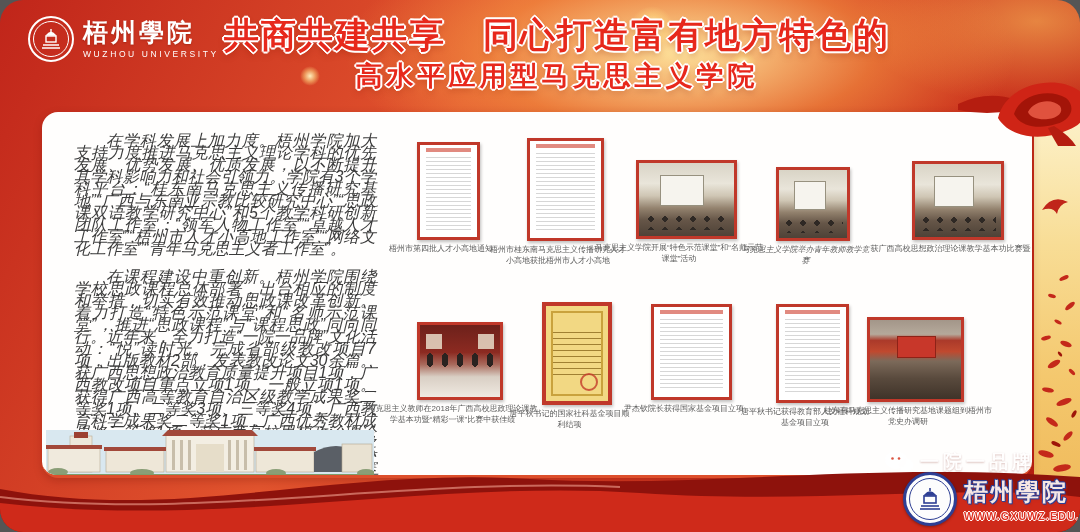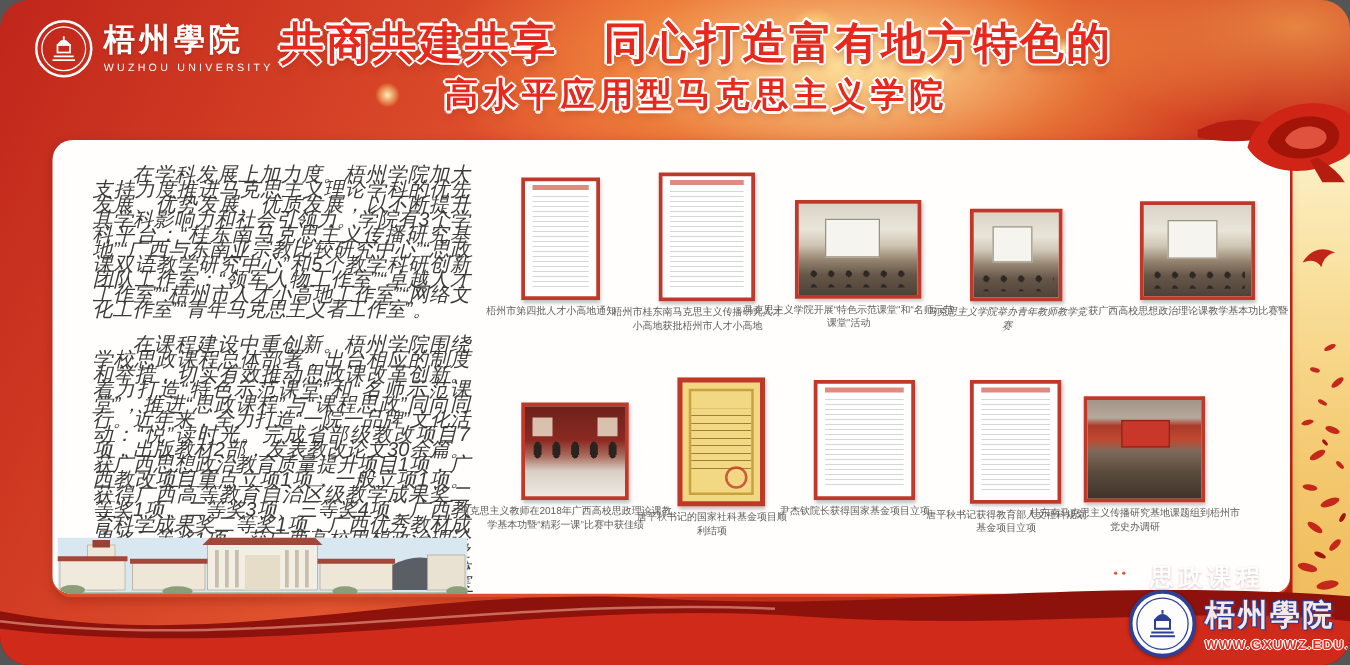--- a/index.html
+++ b/index.html
@@ -245,21 +245,21 @@
     <path d="M0 50 C200 74 400 30 620 40" stroke="#f2a392" stroke-width="2" fill="none" opacity="0.6"></path>
   </svg>
 
   <div class="watermark">
     <svg width="30" height="24" viewBox="0 0 30 24">
       <ellipse cx="12" cy="10" rx="11" ry="9" fill="#fff" opacity="0.92"></ellipse>
       <ellipse cx="22" cy="15" rx="7.5" ry="6.5" fill="#fff" opacity="0.92"></ellipse>
       <circle cx="8.5" cy="8.5" r="1.3" fill="#d8452f"></circle>
         <circle cx="15" cy="8.5" r="1.3" fill="#d8452f"></circle>
     </svg>
-    <span class="wm-txt">思政课程</span>
+    <span class="wm-txt">一院一品牌</span>
   </div>
 
   <div class="seal">
     <div class="ring">
       <div class="inner">
         <svg width="30" height="30" viewBox="0 0 30 30">
           <g fill="none" stroke="#2e3f94" stroke-width="1.6">
             <path d="M15 4 L15 7"></path>
               <path d="M10 11 Q15 5 20 11 Z" fill="#2e3f94"></path>
             <rect x="9" y="12" width="12" height="7"></rect>

